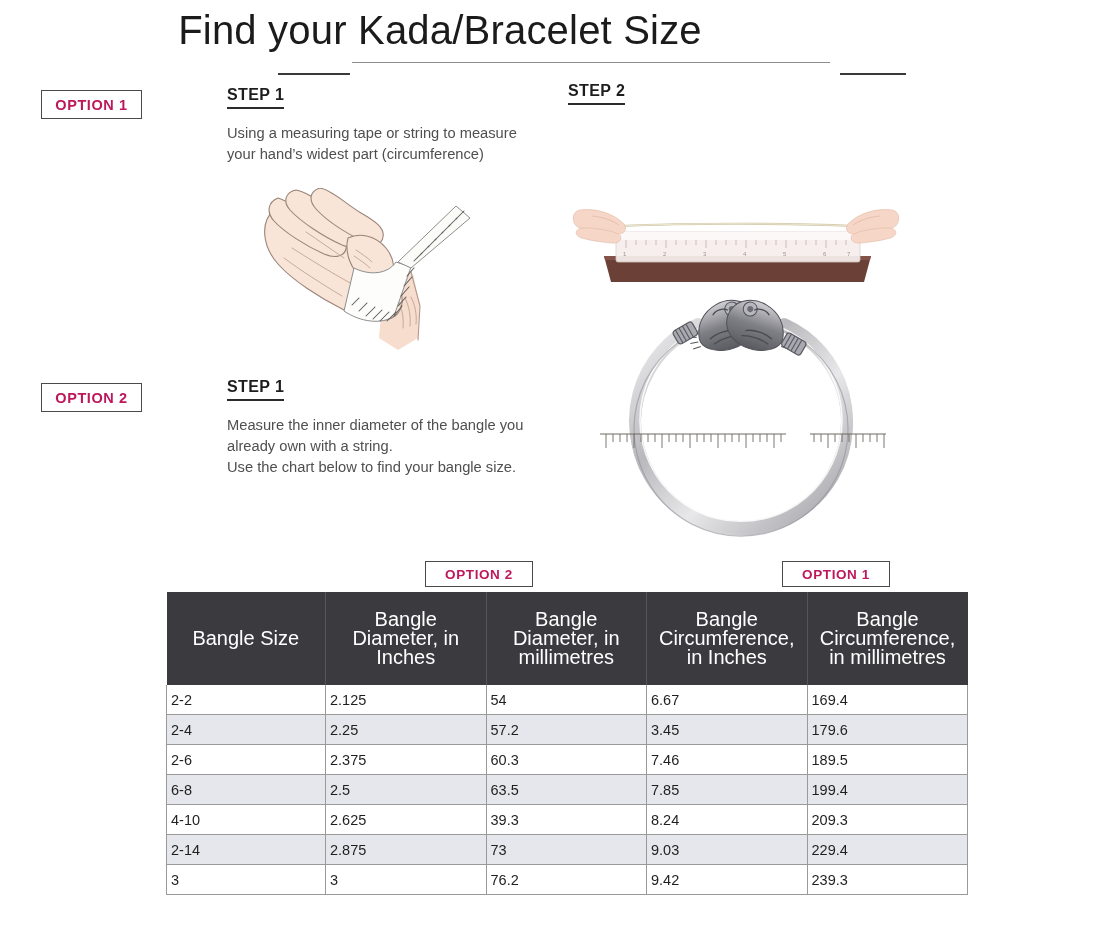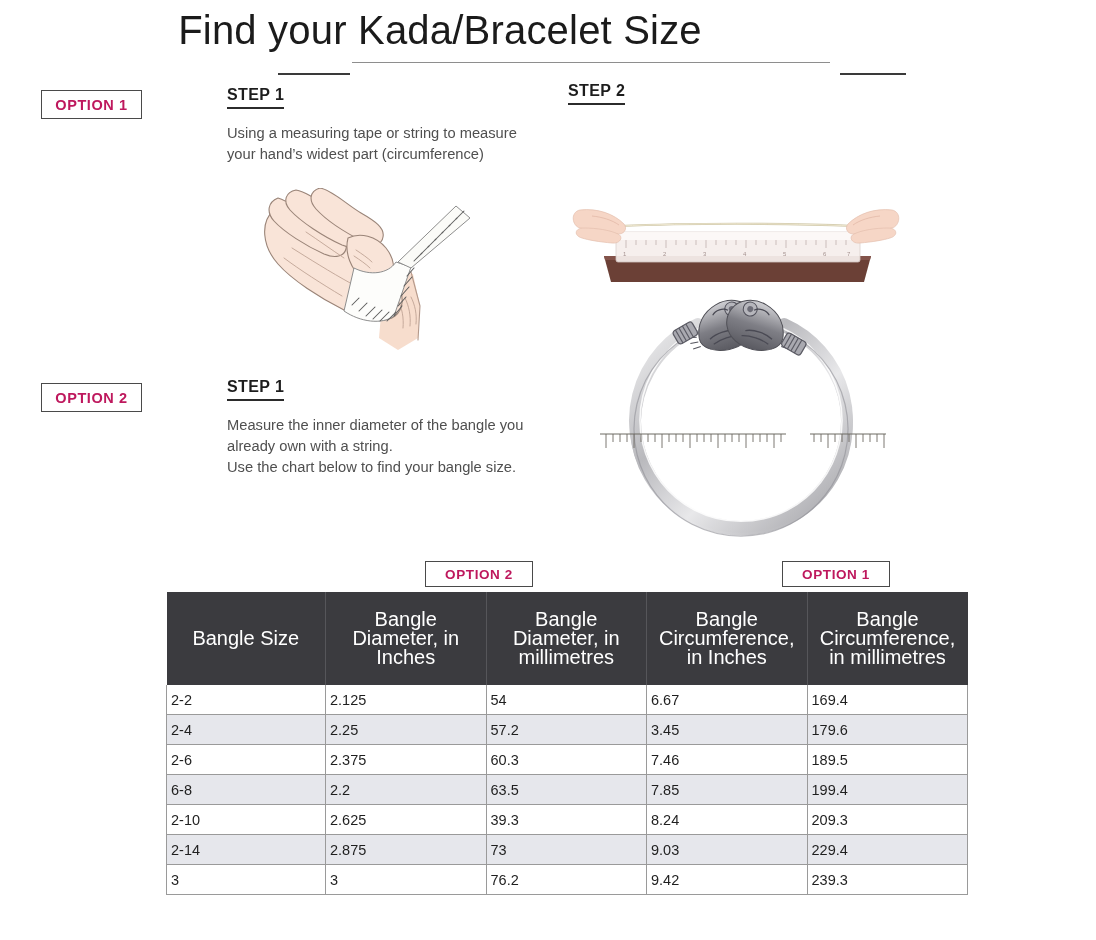--- a/index.html
+++ b/index.html
@@ -439,27 +439,27 @@
       </tr>
       <tr>
         <td>2-6</td>
         <td>2.375</td>
         <td>60.3</td>
         <td>7.46</td>
         <td>189.5</td>
       </tr>
       <tr>
         <td>6-8</td>
-        <td>2.2</td>
+        <td>2.5</td>
         <td>63.5</td>
         <td>7.85</td>
         <td>199.4</td>
       </tr>
       <tr>
-        <td>2-10</td>
+        <td>4-10</td>
         <td>2.625</td>
         <td>39.3</td>
         <td>8.24</td>
         <td>209.3</td>
       </tr>
       <tr>
         <td>2-14</td>
         <td>2.875</td>
         <td>73</td>
         <td>9.03</td>

